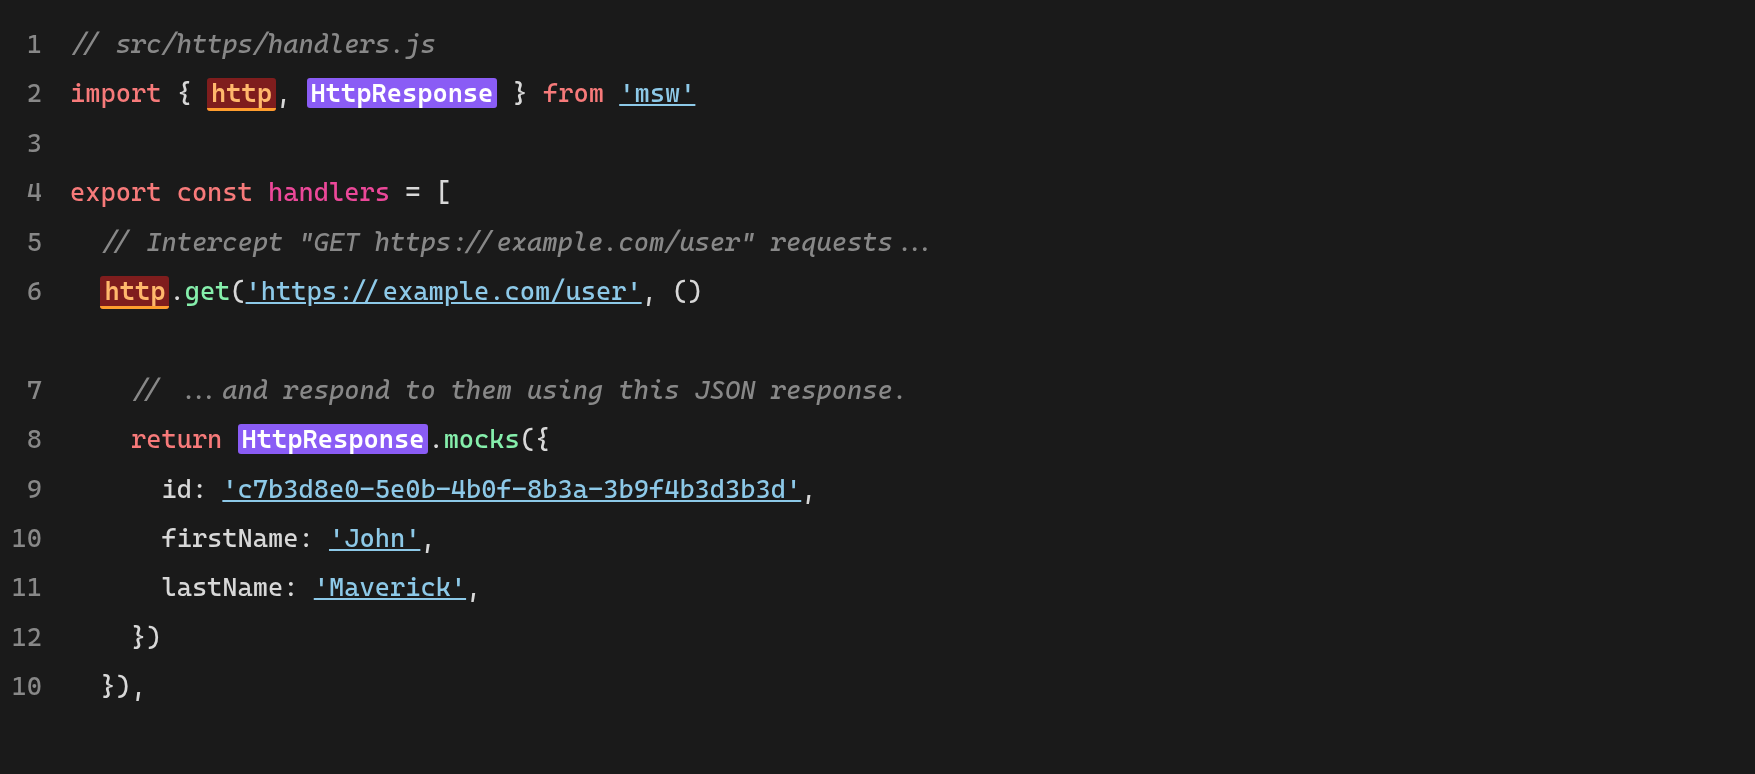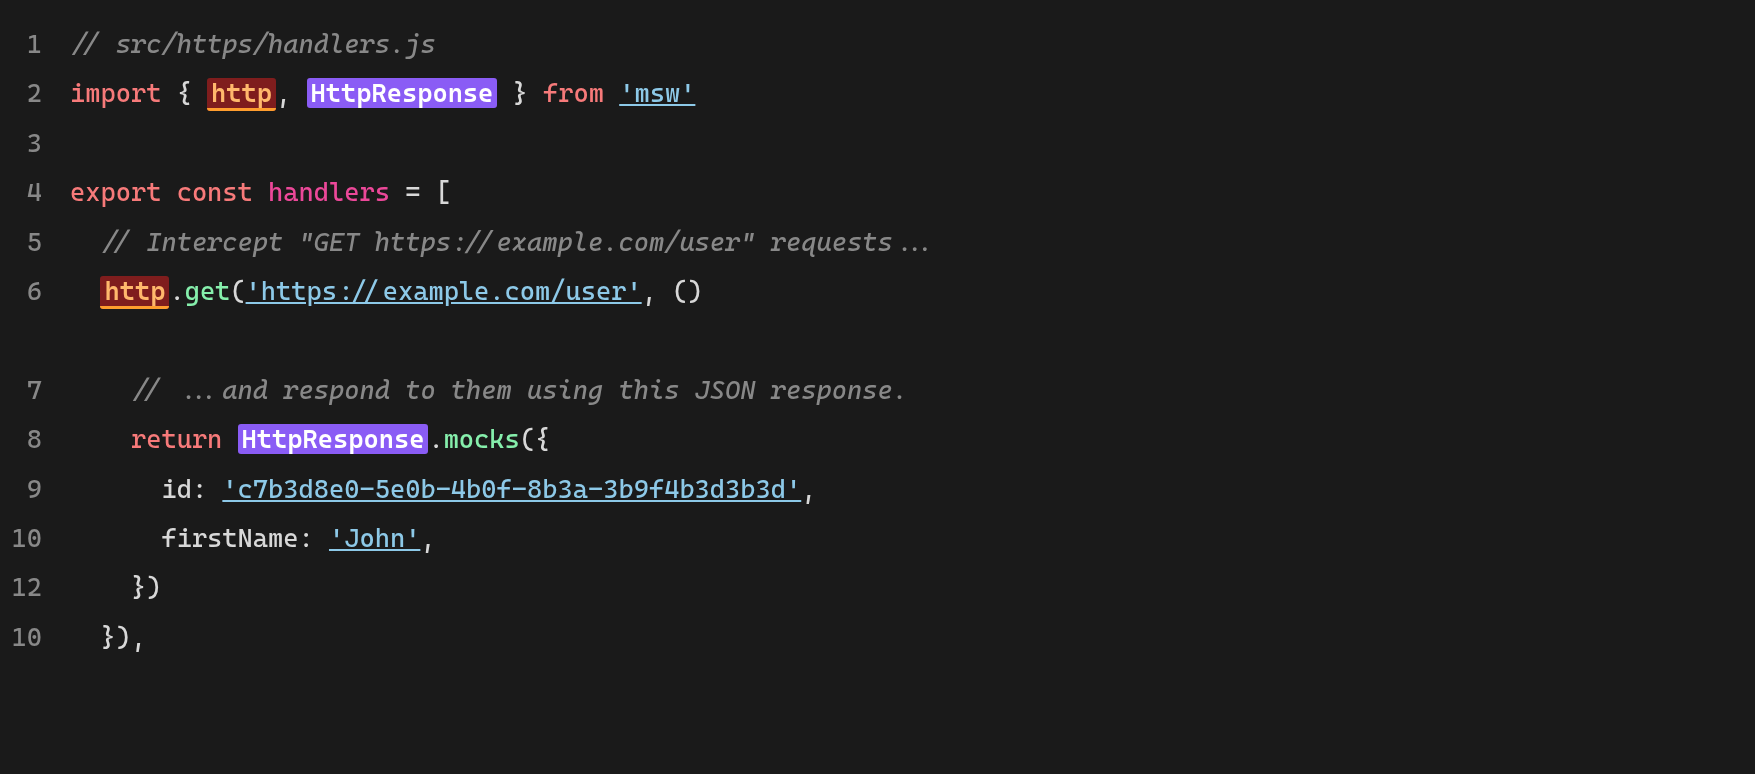--- a/index.html
+++ b/index.html
@@ -106,20 +106,24 @@
   <div class="line">
     <span class="gutter">9</span>
     <span class="code">      <span class="prop">id</span><span class="punct">:</span><span class="punct"> </span><span class="string">'c7b3d8e0-5e0b-4b0f-8b3a-3b9f4b3d3b3d'</span><span class="punct">,</span></span>
   </div>
 
   <div class="line">
     <span class="gutter">10</span>
     <span class="code">      <span class="prop">firstName</span><span class="punct">:</span><span class="punct"> </span><span class="string">'John'</span><span class="punct">,</span></span>
   </div>
 
+  <div class="line">
+    <span class="gutter">11</span>
+    <span class="code">      <span class="prop">lastName</span><span class="punct">:</span><span class="punct"> </span><span class="string">'Maverick'</span><span class="punct">,</span></span>
+  </div>
 
   <div class="line">
     <span class="gutter">12</span>
     <span class="code">    <span class="punct">}</span><span class="punct">)</span></span>
   </div>
 
   <div class="line">
     <span class="gutter">10</span>
     <span class="code">  <span class="punct">}</span><span class="punct">)</span><span class="punct">,</span></span>
   </div>

